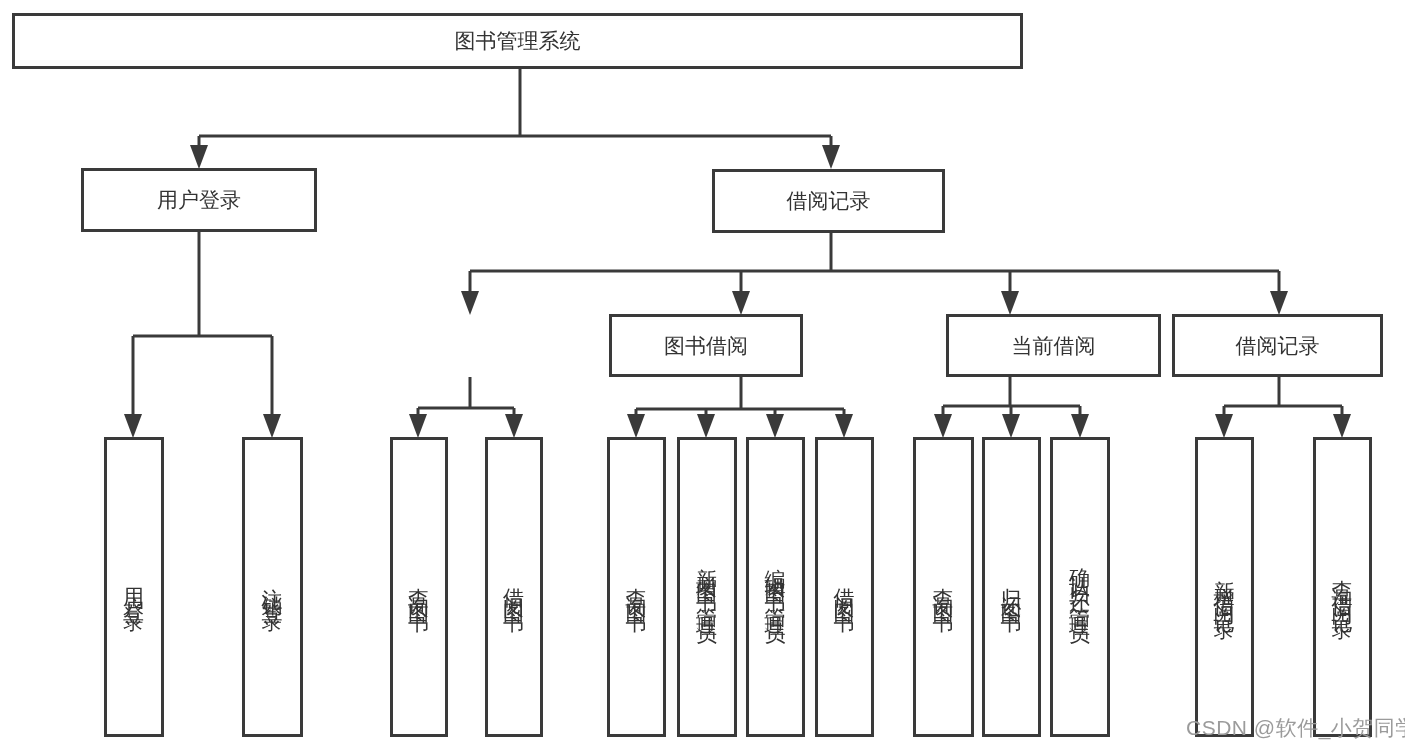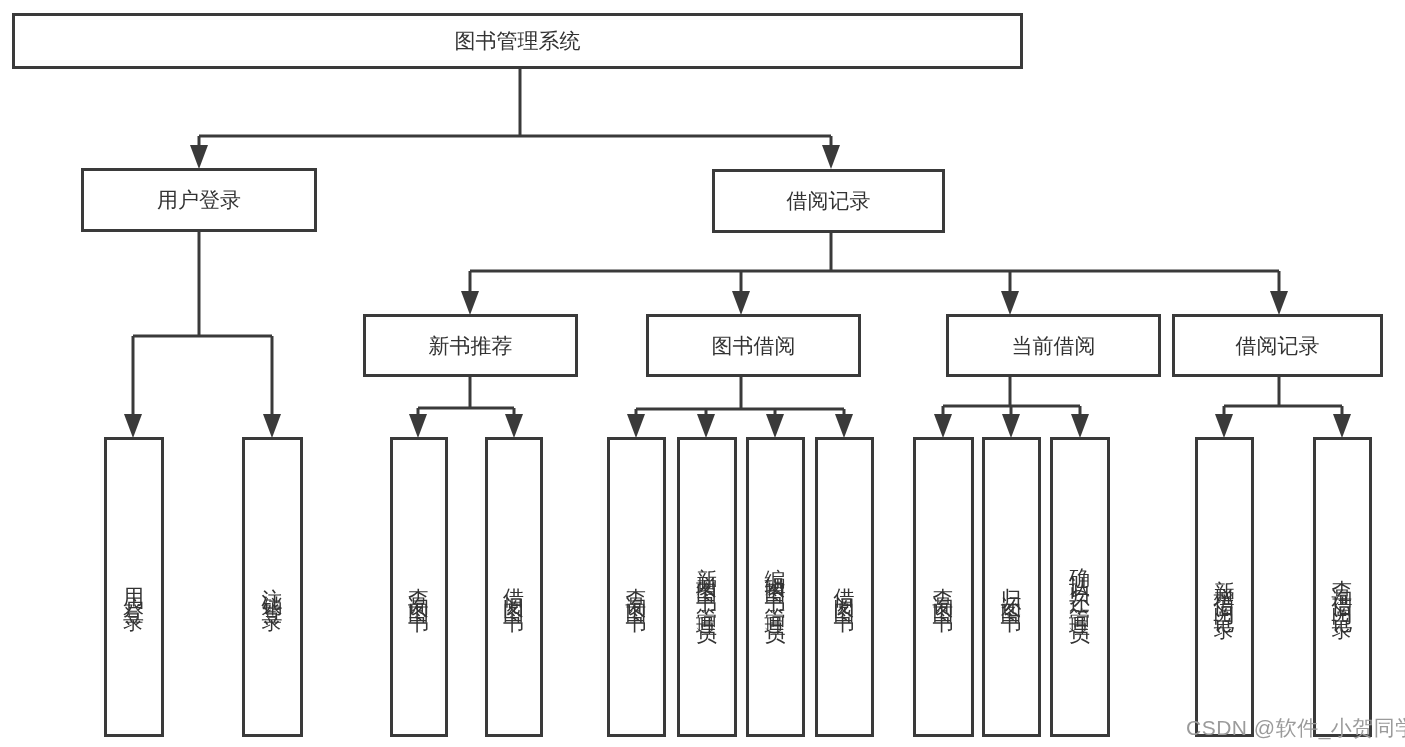--- a/index.html
+++ b/index.html
@@ -135,22 +135,21 @@
       <path class="cline" d="M1342 406 V415"></path>
       <path class="ahead" d="M1333 414 L1351 414 L1342 438 Z"></path>
     </g>
   </svg>
 
   <div class="box" style="left:12px;top:13px;width:1011px;height:56px">图书管理系统</div>
 
   <div class="box" style="left:81px;top:168px;width:236px;height:64px">用户登录</div>
   <div class="box" style="left:712px;top:169px;width:233px;height:64px">借阅记录</div>
 
-  <div class="box" style="left:363px;top:314px;width:215px;height:63px">新书推荐</div>
-  <div class="box" style="left:646px;top:314px;width:215px;height:63px">图书借阅</div>
+  <div class="box" style="left:609px;top:314px;width:194px;height:63px">图书借阅</div>
   <div class="box" style="left:946px;top:314px;width:215px;height:63px">当前借阅</div>
   <div class="box" style="left:1172px;top:314px;width:211px;height:63px">借阅记录</div>
 
   <div class="leaf" style="left:104px;width:60px">
     <span class="vtext">用户登录</span>
   </div>
   <div class="leaf" style="left:242px;width:61px">
     <span class="vtext">注销登录</span>
   </div>
 

